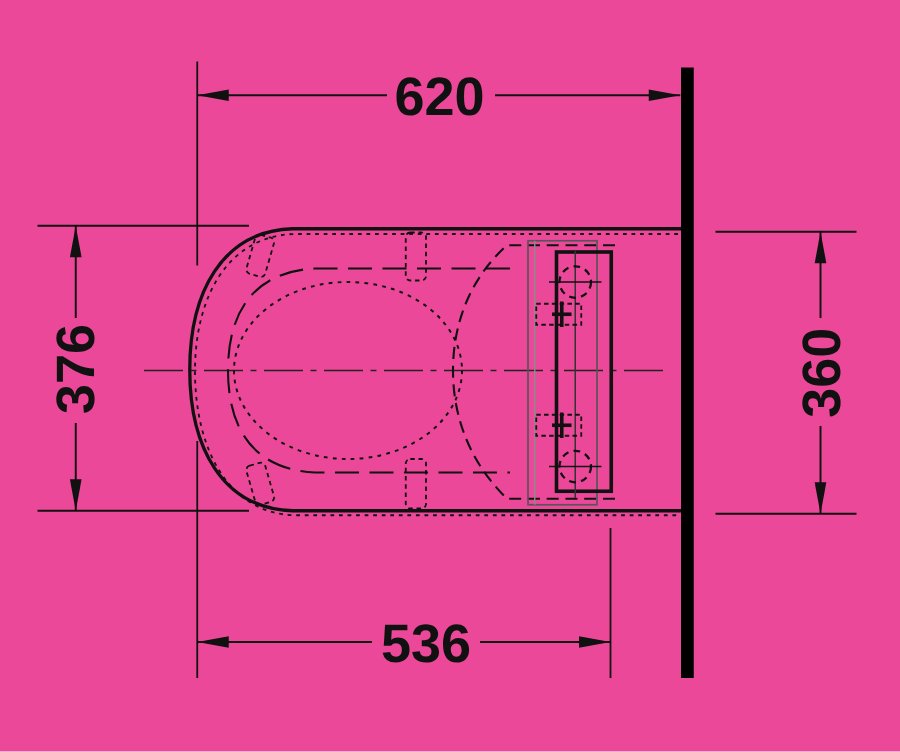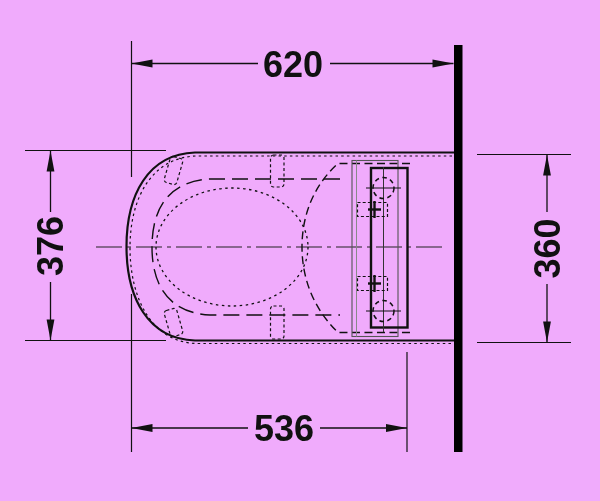--- a/index.html
+++ b/index.html
@@ -1,17 +1,17 @@
 <!DOCTYPE html>
 <html><head>
 <meta charset="utf-8">
 <style>
   html,body{margin:0;padding:0;background:#ffffff;}
   .stage{
-    width:600px;height:501px;position:relative;background:#f0abfc;overflow:hidden;
+    width:600px;height:501px;position:relative;background:#ec4899;overflow:hidden;
     font-family:"Liberation Sans",sans-serif;
   }
   svg{display:block;}
   .dim-text{
     font-family:"Liberation Sans","DejaVu Sans",sans-serif;
     font-weight:700;
     font-size:36px;
     fill:#111111;
   }
 </style>

